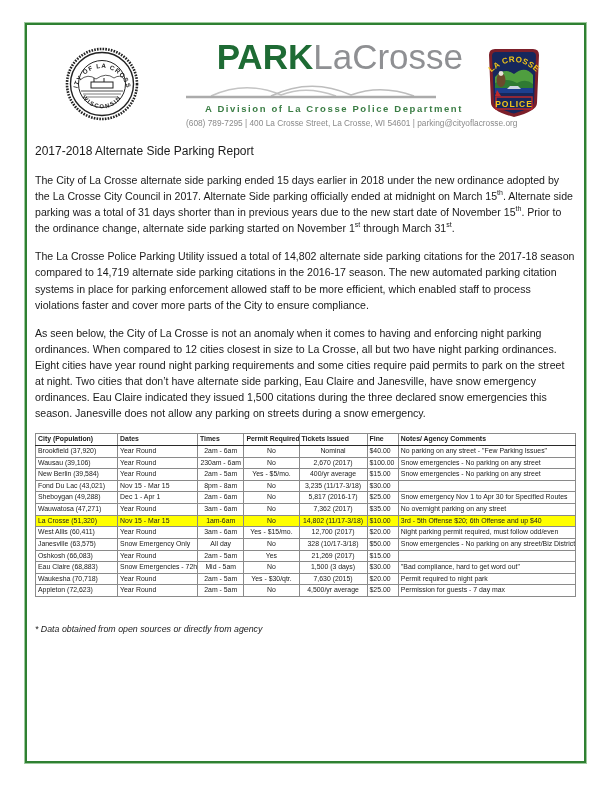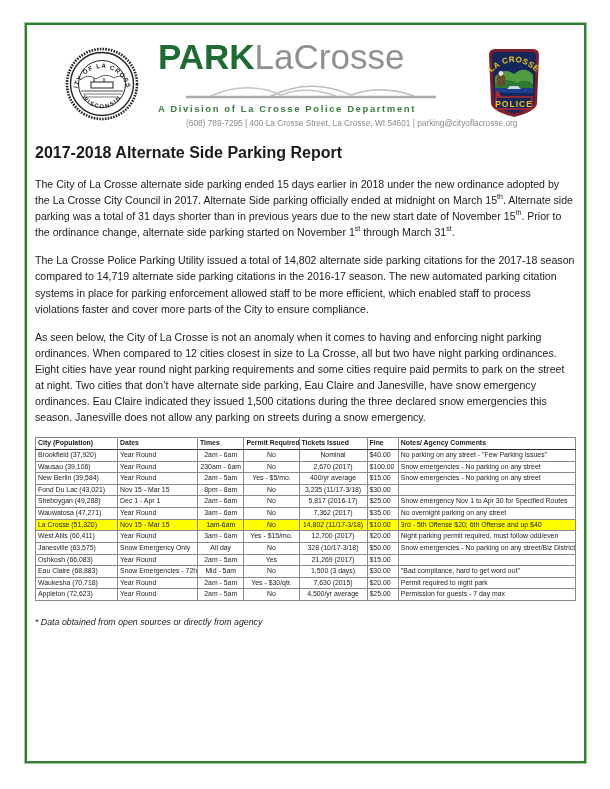--- a/index.html
+++ b/index.html
@@ -16,35 +16,35 @@
     box-shadow:0 0 0 1px #9dc99d;
     background:#ffffff;
     padding:14px 6px 0 6px;
     overflow:hidden;
   }
   
   .letterhead {
     display:flex; align-items:center; justify-content:center;
     gap:18px; margin-bottom:16px;
   }
-  .lh-center { text-align:left; width:305px; }
+  .lh-center { text-align:right; width:305px; }
   .logo-text { font-size:35px; line-height:1; white-space:nowrap; }
   .logo-park { color:#1e6b34; font-weight:bold; }
   .logo-lacrosse { color:#8f9093; font-weight:300; }
   .bluffs { display:block; margin:2px auto 3px auto; }
   .division-line {
     color:#3a7d44; font-size:9.5px; font-weight:bold;
     letter-spacing:1.6px; margin-top:3px; white-space:nowrap;
   }
   .contact-line {
     color:#8a8a8a; font-size:8.3px; margin-top:4px; white-space:nowrap;padding-left:28px;
   }
   
   .report-body { padding:0 2px; }
-  .report-title { font-size:16px; font-weight:bold; margin:0 0 14px 0; }
+  .report-title { font-size:12px; font-weight:normal; margin:0 0 14px 0; }
   .report-body p { font-size:10.6px; line-height:1.52; margin:0 0 12px 0; text-align:left; }
   .report-body sup { font-size:7px; }
   
   table.city-table {
     width:100%; border-collapse:collapse; margin-top:2px;
     font-size:6.9px; line-height:1.25;
     border:1.6px solid #2a2a2a;
     table-layout:fixed;
   }
   table.city-table th, table.city-table td {
@@ -54,21 +54,21 @@
     height:11px;
   }
   table.city-table th {
     text-align:left; font-weight:bold;
     border-bottom:1.2px solid #2a2a2a;
   }
   tr.hl td { background:#ffff00; }
   .al-center { text-align:center; }
   .al-left { text-align:left; }
   .footnote {
-    font-style:italic; font-size:8.8px; margin-top:16px; color:#1a1a1a;
+    font-style:italic; font-size:8.8px; margin-top:27px; color:#1a1a1a;
   }
 </style>
 </head>
 <body>
 
 <div class="doc-border">
 
   <div class="letterhead">
 
     <svg width="76" height="76" viewBox="0 0 76 76">

